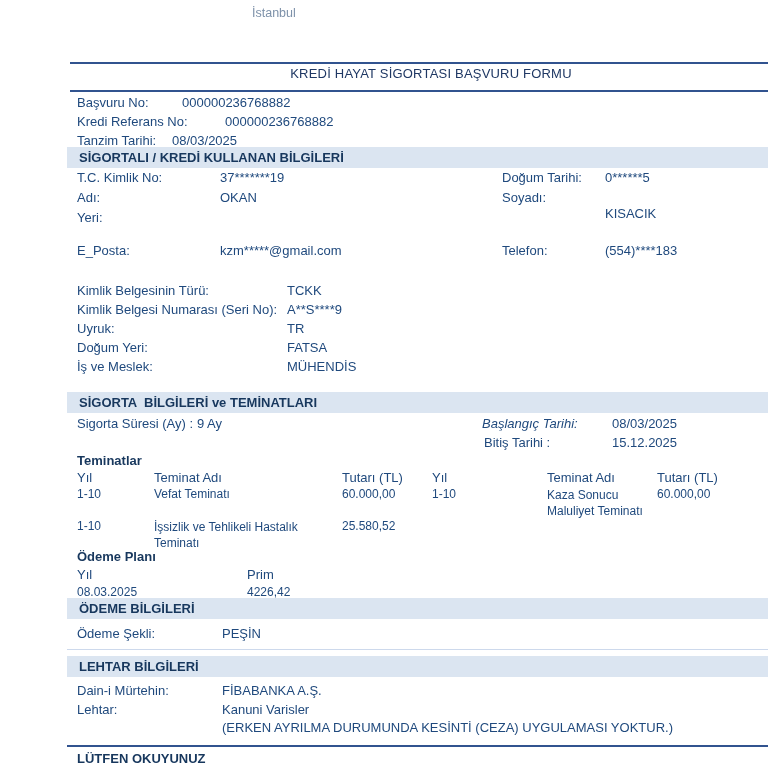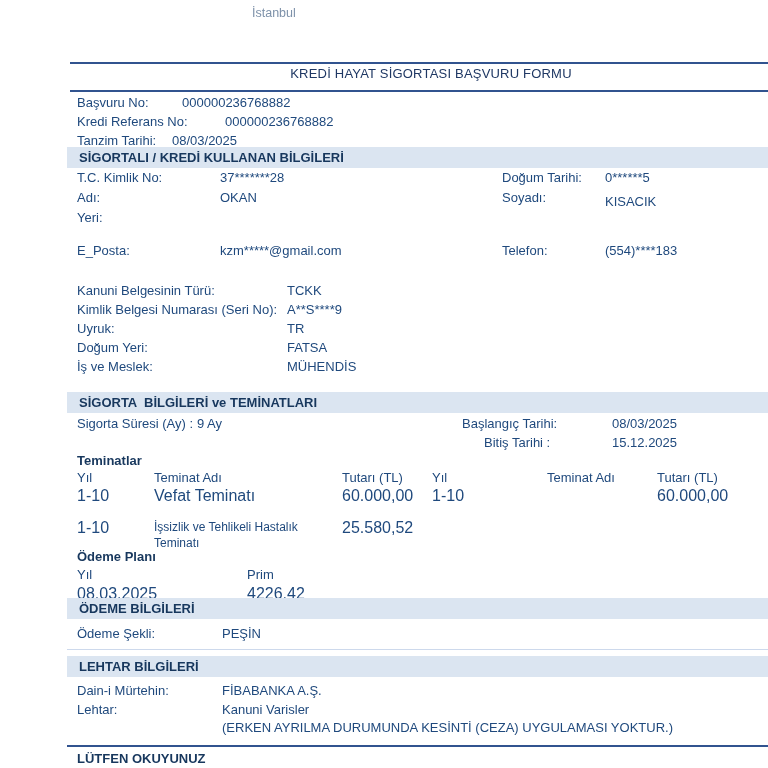--- a/index.html
+++ b/index.html
@@ -11,21 +11,21 @@
   .letterhead{position:absolute;left:205px;top:5px;width:170px;line-height:17px;
     color:#7d91a9;font-size:12.5px;}
   .rule{position:absolute;left:23px;width:722px;background:#31538f;height:2px;}
   .rule-light{position:absolute;left:20px;width:723px;background:#cdd9ec;height:1px;}
   .title{position:absolute;left:23px;top:66px;width:722px;text-align:center;
     font-size:13px;color:#1F3864;letter-spacing:.2px;white-space:pre;}
   .sechdr{position:absolute;left:20px;width:723px;height:21px;background:#dbe5f1;
     color:#17375d;font-weight:bold;font-size:13px;line-height:21px;
     padding-left:12px;box-sizing:border-box;white-space:pre;}
   .bold{font-weight:bold;color:#17375d;}
-  .small{font-size:16px;}
+  .small{font-size:12px;}
   .cell{position:absolute;font-size:12px;line-height:16px;white-space:normal;}
 </style>
 </head>
 <body>
 
 <div class="page">
 
   <div class="letterhead">
     <div>İstanbul</div>
   </div>
@@ -37,69 +37,70 @@
   <span class="abs" style="left:30px;top:95px;">Başvuru No:</span>
   <span class="abs" style="left:135px;top:95px;">000000236768882</span>
   <span class="abs" style="left:30px;top:114px;">Kredi Referans No:</span>
   <span class="abs" style="left:178px;top:114px;">000000236768882</span>
   <span class="abs" style="left:30px;top:133px;">Tanzim Tarihi:</span>
   <span class="abs" style="left:125px;top:133px;">08/03/2025</span>
 
   <div class="sechdr" style="top:147px;">SİGORTALI / KREDİ KULLANAN BİLGİLERİ</div>
 
   <span class="abs" style="left:30px;top:170px;">T.C. Kimlik No:</span>
-  <span class="abs" style="left:173px;top:170px;">37*******28</span>
+  <span class="abs" style="left:173px;top:170px;">37*******19</span>
   <span class="abs" style="left:455px;top:170px;">Doğum Tarihi:</span>
   <span class="abs" style="left:558px;top:170px;">0******5</span>
 
   <span class="abs" style="left:30px;top:190px;">Adı:</span>
   <span class="abs" style="left:173px;top:190px;">OKAN</span>
   <span class="abs" style="left:455px;top:190px;">Soyadı:</span>
-  <span class="abs" style="left:558px;top:194px;">KISACIK</span>
+  <span class="abs" style="left:558px;top:206px;">KISACIK</span>
 
   <span class="abs" style="left:30px;top:210px;">Yeri:</span>
 
   <span class="abs" style="left:30px;top:243px;">E_Posta:</span>
   <span class="abs" style="left:173px;top:243px;">kzm*****@gmail.com</span>
   <span class="abs" style="left:455px;top:243px;">Telefon:</span>
   <span class="abs" style="left:558px;top:243px;">(554)****183</span>
 
-  <span class="abs" style="left:30px;top:283px;">Kanuni Belgesinin Türü:</span>
+  <span class="abs" style="left:30px;top:283px;">Kimlik Belgesinin Türü:</span>
   <span class="abs" style="left:240px;top:283px;">TCKK</span>
   <span class="abs" style="left:30px;top:302px;">Kimlik Belgesi Numarası (Seri No):</span>
   <span class="abs" style="left:240px;top:302px;">A**S****9</span>
   <span class="abs" style="left:30px;top:321px;">Uyruk:</span>
   <span class="abs" style="left:240px;top:321px;">TR</span>
   <span class="abs" style="left:30px;top:340px;">Doğum Yeri:</span>
   <span class="abs" style="left:240px;top:340px;">FATSA</span>
   <span class="abs" style="left:30px;top:359px;">İş ve Meslek:</span>
   <span class="abs" style="left:240px;top:359px;">MÜHENDİS</span>
 
   <div class="sechdr" style="top:392px;">SİGORTA  BİLGİLERİ ve TEMİNATLARI</div>
 
   <span class="abs" style="left:30px;top:416px;">Sigorta Süresi (Ay) :</span>
   <span class="abs" style="left:150px;top:416px;">9 Ay</span>
-  <span class="abs" style="left:415px;top:416px;">Başlangıç Tarihi:</span>
+  <span class="abs" style="left:435px;top:416px;font-style:italic;">Başlangıç Tarihi:</span>
   <span class="abs" style="left:565px;top:416px;">08/03/2025</span>
   <span class="abs" style="left:437px;top:435px;">Bitiş Tarihi :</span>
   <span class="abs" style="left:565px;top:435px;">15.12.2025</span>
 
   <span class="abs bold" style="left:30px;top:453px;">Teminatlar</span>
 
   <span class="abs" style="left:30px;top:470px;">Yıl</span>
   <span class="abs" style="left:107px;top:470px;">Teminat Adı</span>
   <span class="abs" style="left:295px;top:470px;">Tutarı (TL)</span>
   <span class="abs" style="left:385px;top:470px;">Yıl</span>
   <span class="abs" style="left:500px;top:470px;">Teminat Adı</span>
   <span class="abs" style="left:610px;top:470px;">Tutarı (TL)</span>
 
   <span class="abs small" style="left:30px;top:487px;">1-10</span>
   <span class="abs small" style="left:107px;top:487px;">Vefat Teminatı</span>
   <span class="abs small" style="left:295px;top:487px;">60.000,00</span>
   <span class="abs small" style="left:385px;top:487px;">1-10</span>
+  <span class="cell" style="left:500px;top:487px;width:112px;">Kaza Sonucu Maluliyet Teminatı</span>
   <span class="abs small" style="left:610px;top:487px;">60.000,00</span>
 
   <span class="abs small" style="left:30px;top:519px;">1-10</span>
   <span class="cell" style="left:107px;top:519px;width:185px;">İşsizlik ve Tehlikeli Hastalık Teminatı</span>
   <span class="abs small" style="left:295px;top:519px;">25.580,52</span>
 
   <span class="abs bold" style="left:30px;top:549px;">Ödeme Planı</span>
   <span class="abs" style="left:30px;top:567px;">Yıl</span>
   <span class="abs" style="left:200px;top:567px;">Prim</span>
   <span class="abs small" style="left:30px;top:585px;">08.03.2025</span>

